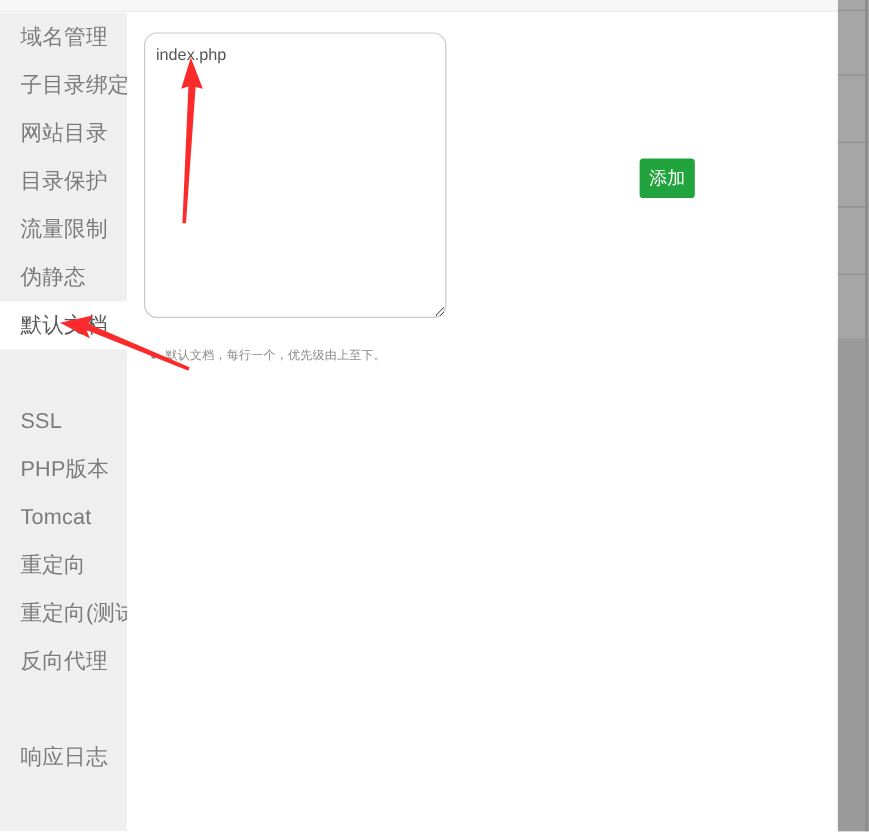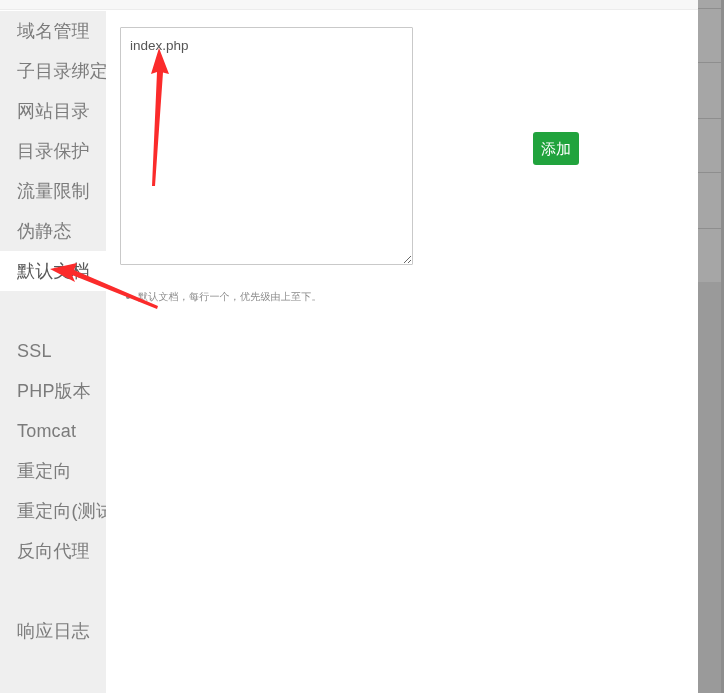--- a/index.html
+++ b/index.html
@@ -73,25 +73,25 @@
     top: 11px;
     width: 592px;
     height: 682px;
     background: #ffffff;
   }
 
   #doc-textarea {
     position: absolute;
     left: 14px;
     top: 16px;
-    width: 293px;
+    width: 252px;
     height: 238px;
     box-sizing: border-box;
     border: 1px solid #c9c9c9;
-    border-radius: 1px;
+    border-radius: 11px;
     background: #ffffff;
     color: #555555;
     font-family: "Liberation Sans", "DejaVu Sans", sans-serif;
     font-size: 13.5px;
     line-height: 20px;
     padding: 8px 9px;
     resize: both;
     outline: none;
     overflow: hidden;
   }

